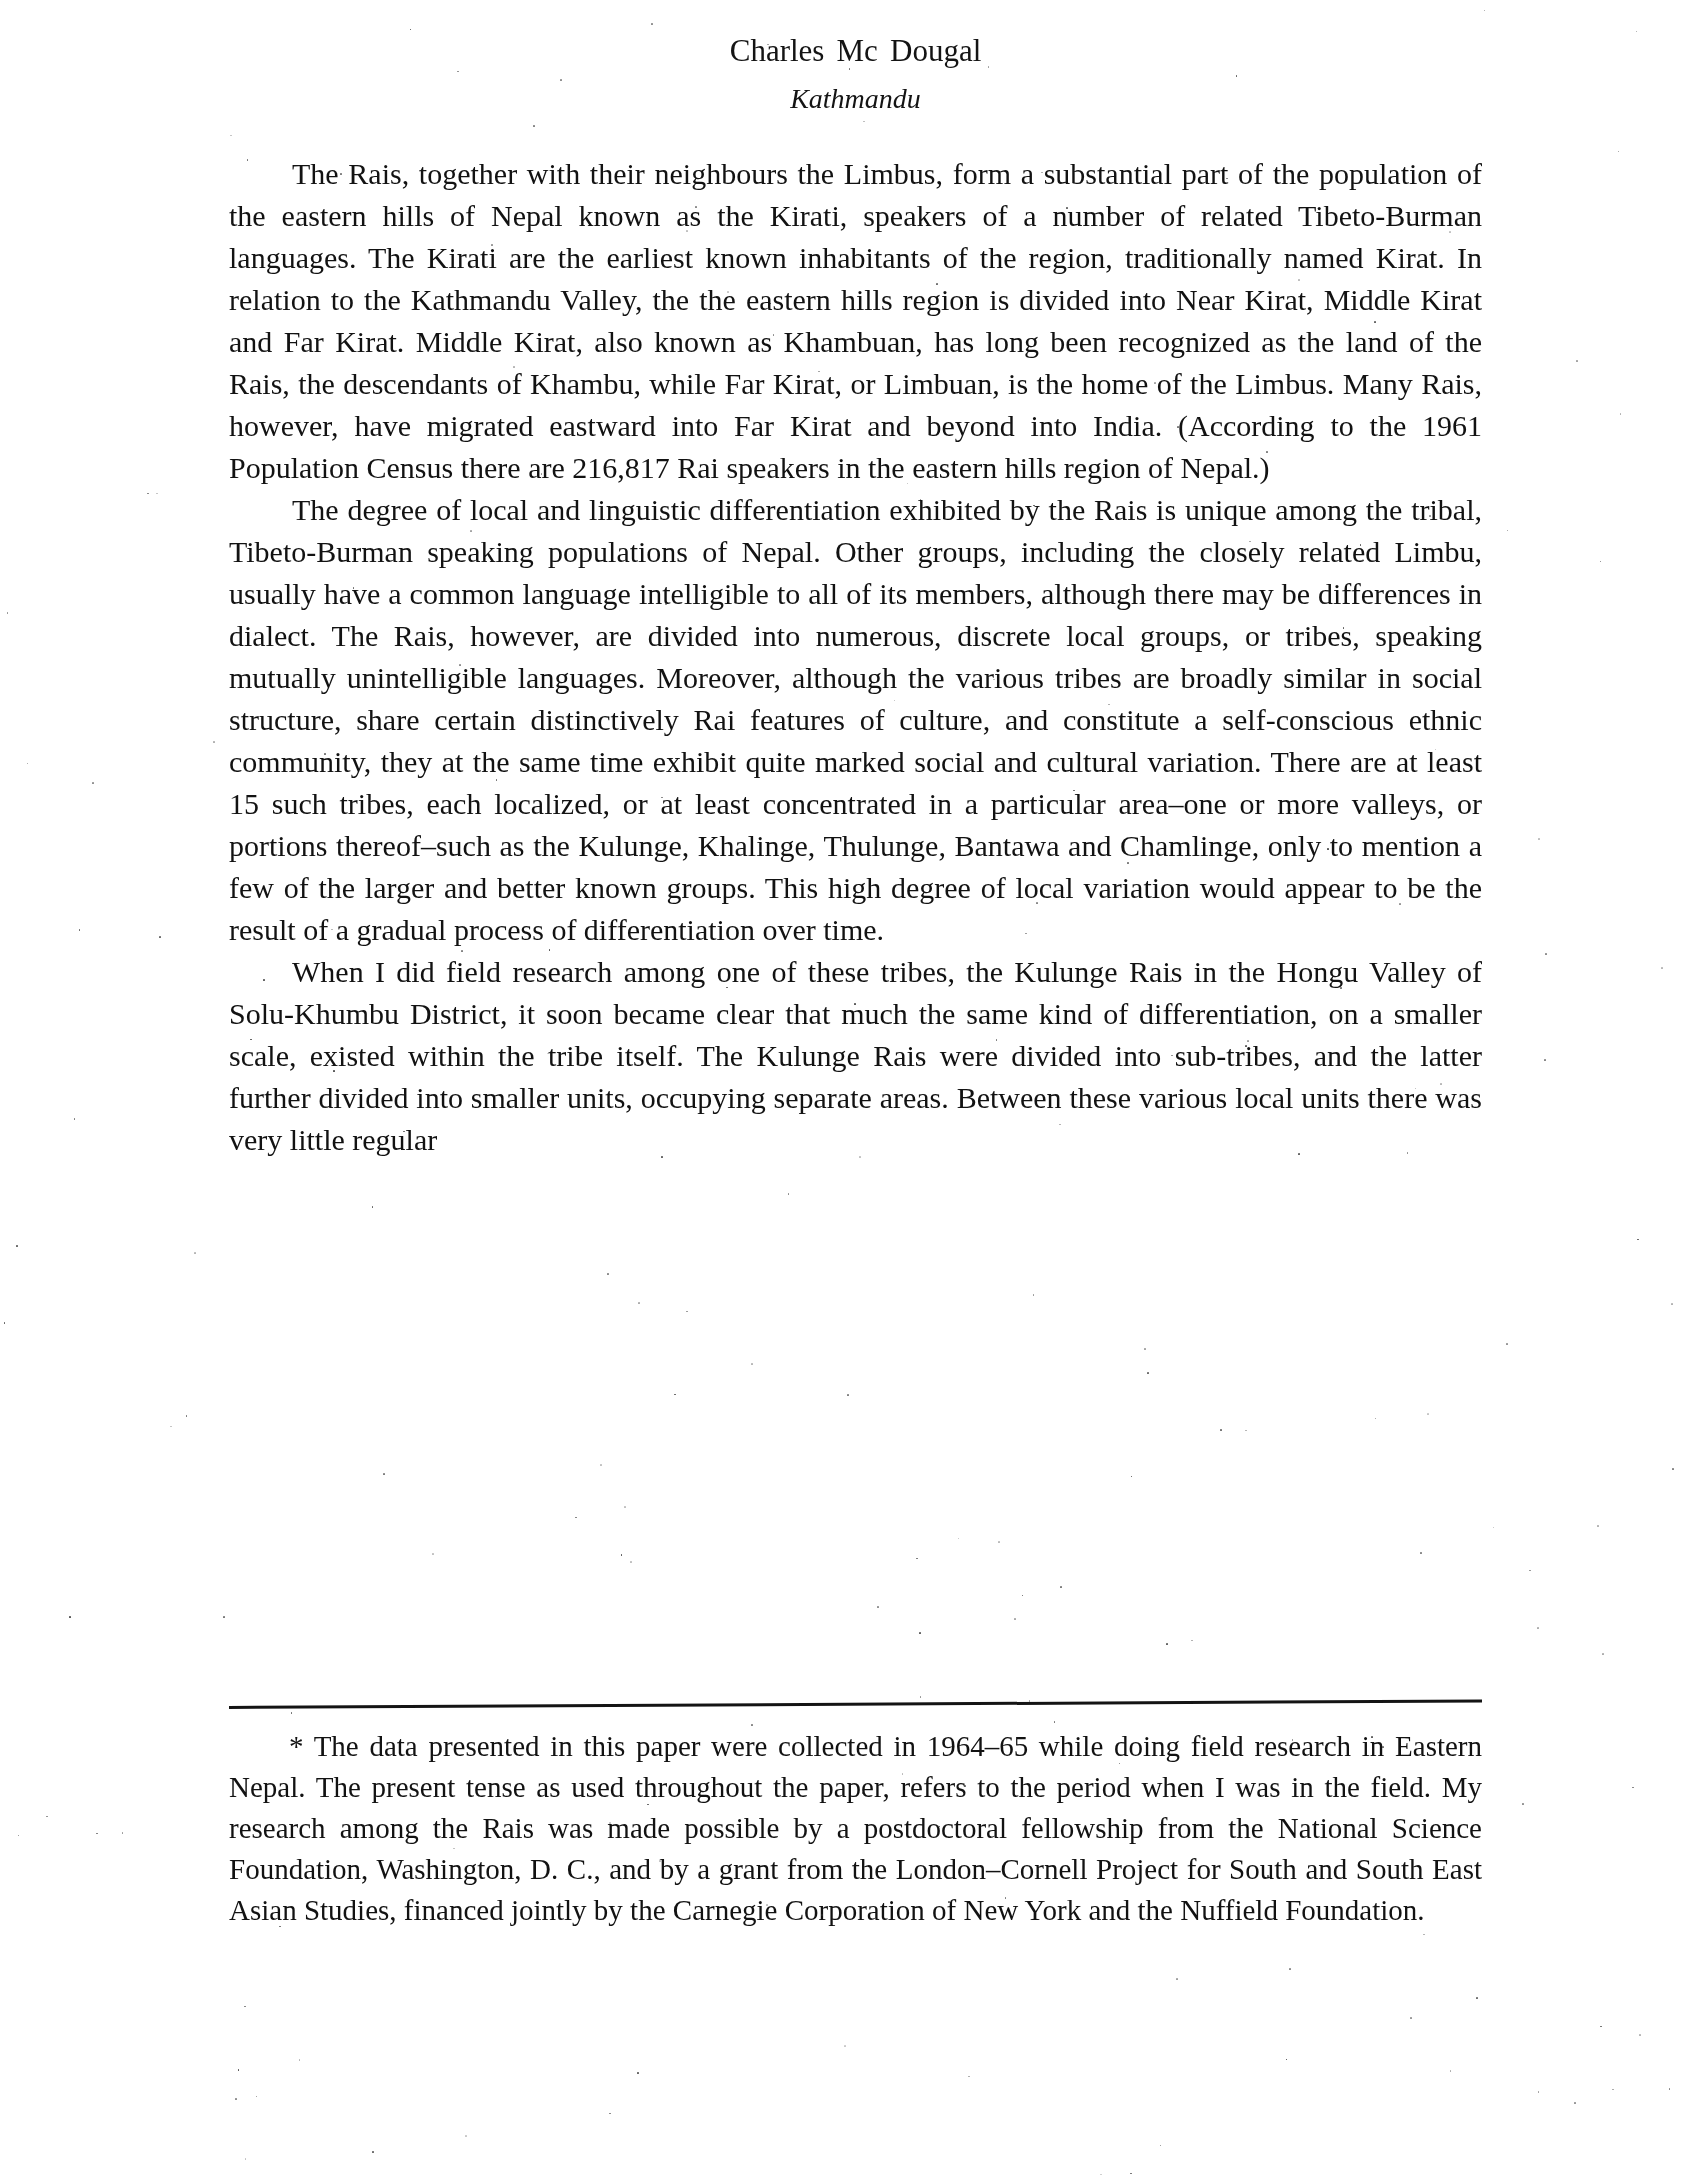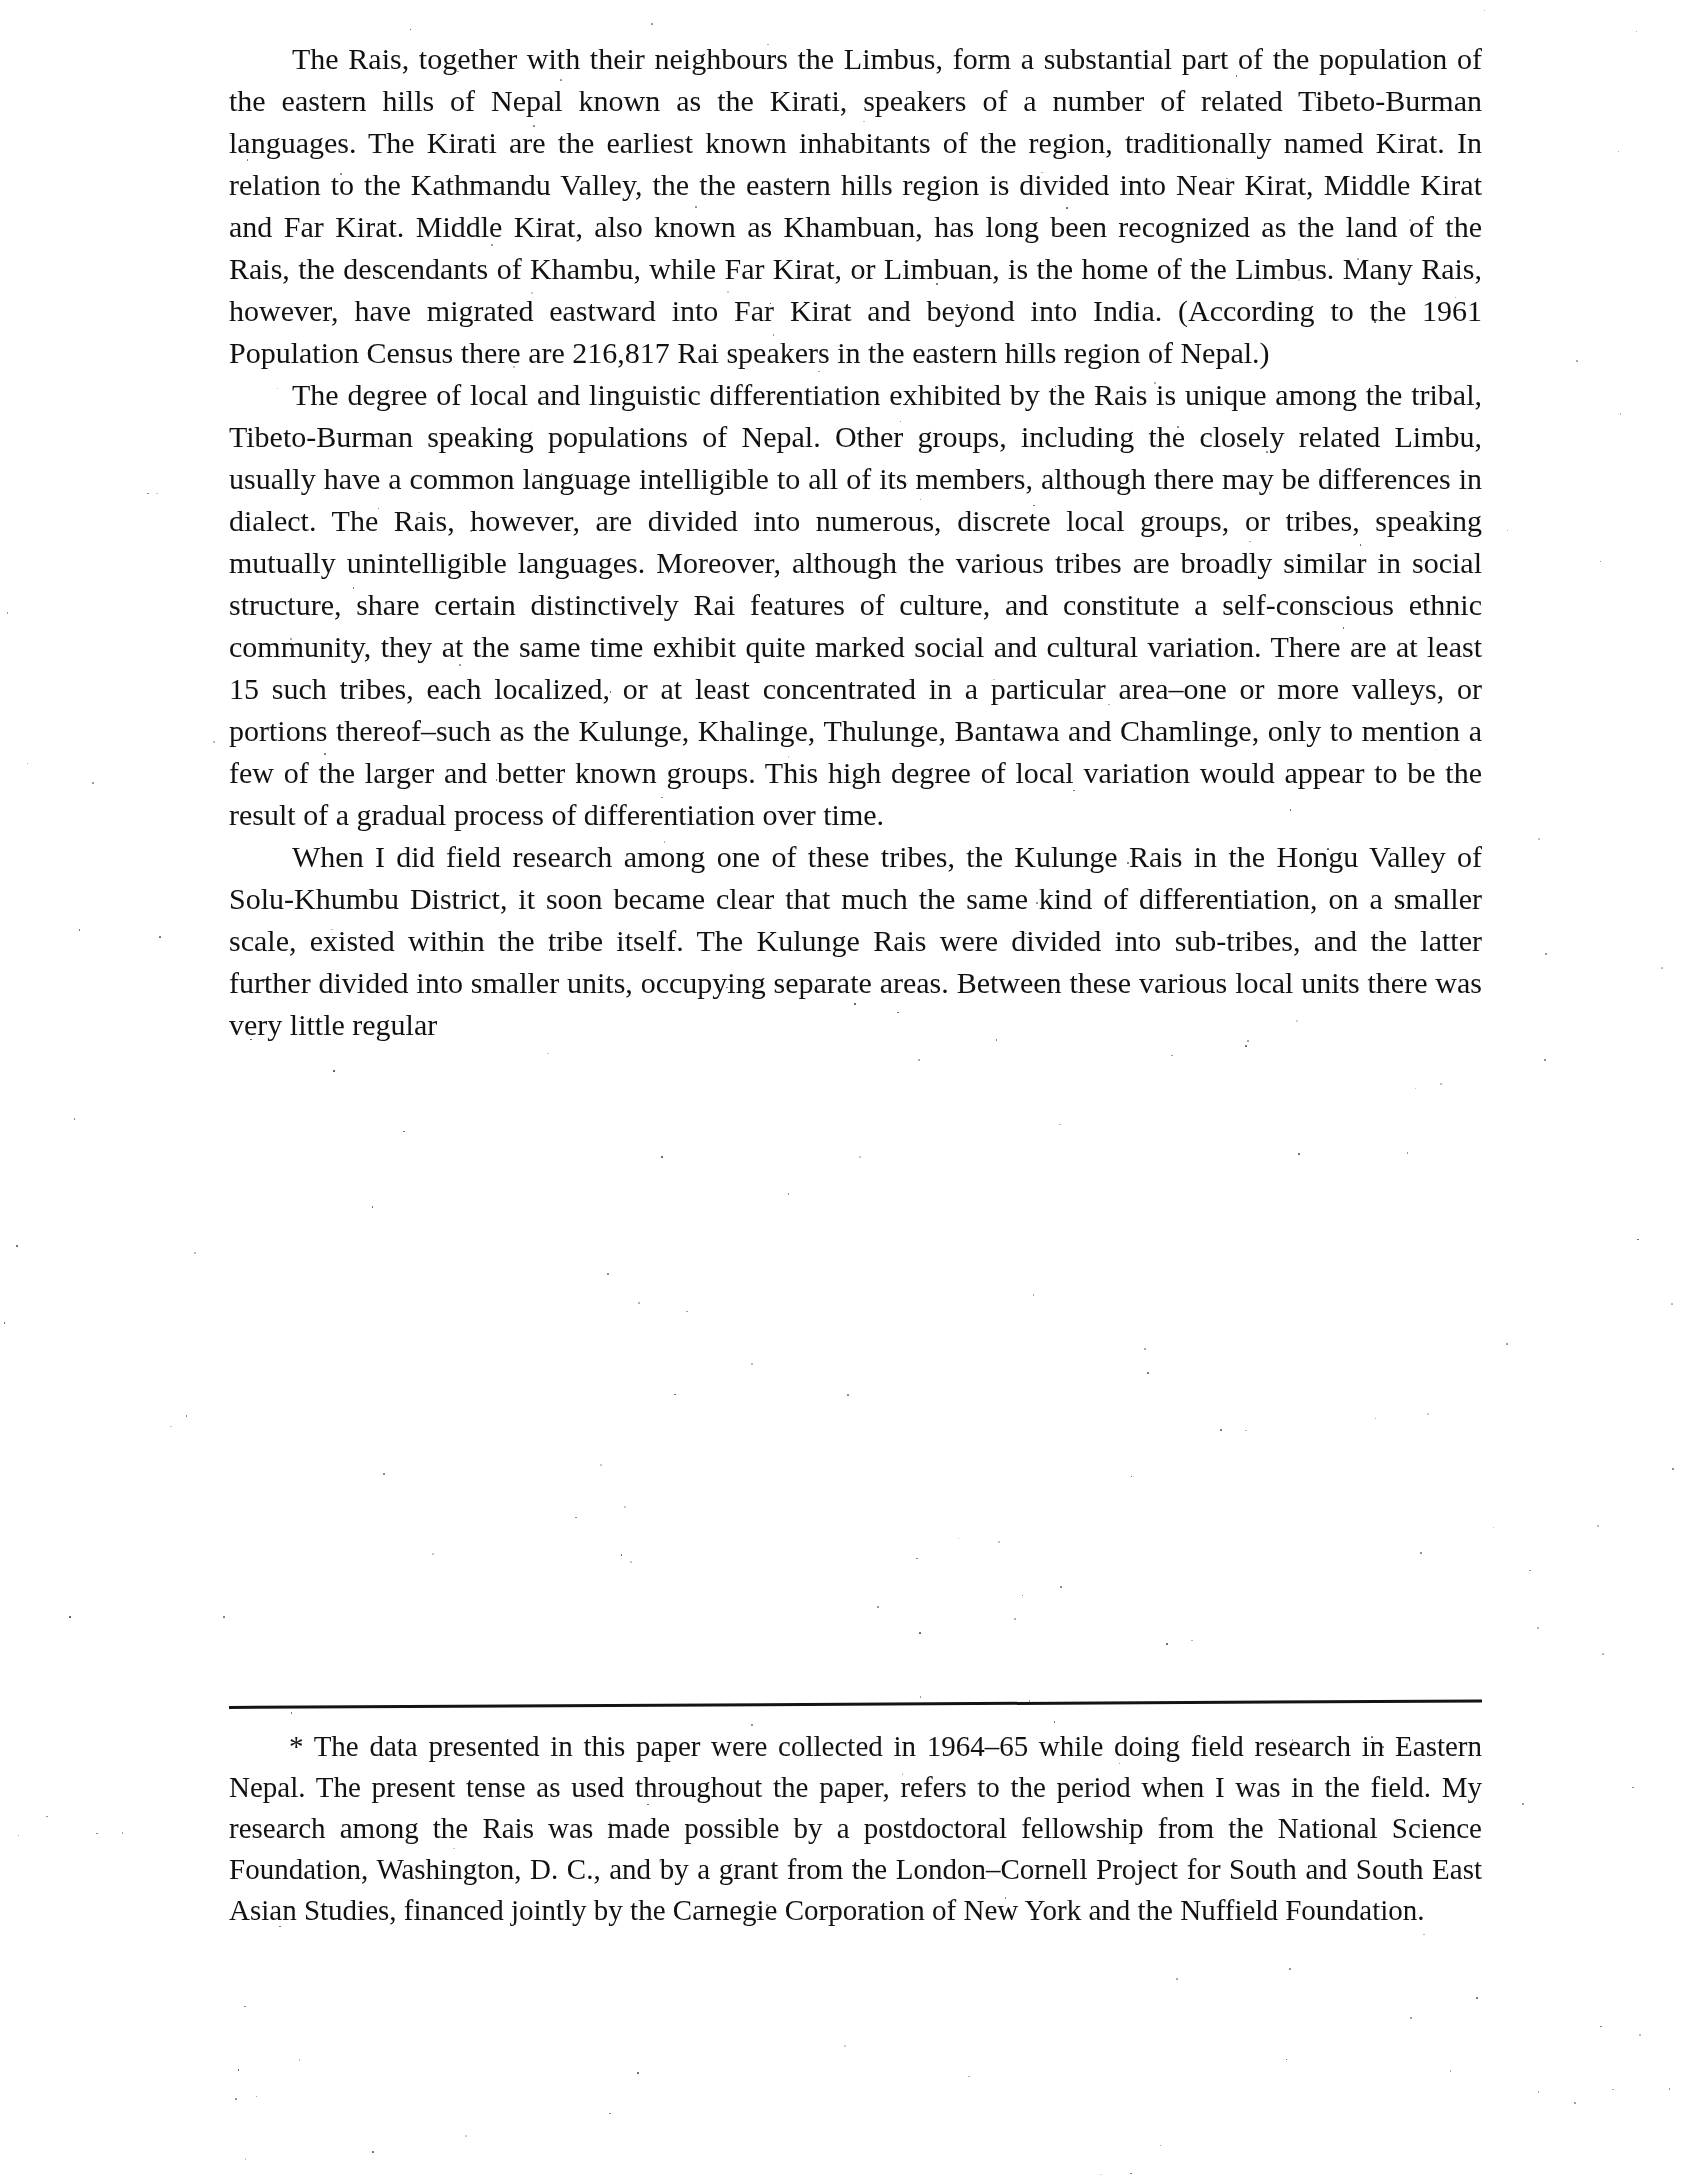--- a/index.html
+++ b/index.html
@@ -354,21 +354,23 @@
       <i style="left:513px;top:366px;width:1.5px;height:2.2px;opacity:0.36"></i>
       <i style="left:958px;top:1538px;width:0.7px;height:0.7px;opacity:0.27"></i>
       <i style="left:372px;top:1206px;width:0.7px;height:1.5px;opacity:0.71"></i>
       <i style="left:383px;top:1473px;width:2.2px;height:1.5px;opacity:0.63"></i>
       <i style="left:674px;top:1394px;width:2.2px;height:0.7px;opacity:0.78"></i>
     </div>
 
   <div class="column">
 
 
-
+    <p class="byline">Charles  Mc Dougal</p>
+
+    <p class="affiliation">Kathmandu</p>
 
     <div class="body-block">
       <p class="para">The Rais, together with their neighbours the Limbus, form a substantial part of the population of the eastern hills of Nepal known as  the Kirati, speakers of a number of related Tibeto-Burman languages.  The Kirati are the earliest known inhabitants of the  region, traditionally  named Kirat. In relation to the Kathmandu Valley,  the the eastern hills region is divided into Near Kirat, Middle Kirat and Far Kirat. Middle Kirat, also known as Khambuan, has long been recognized as the land of  the Rais, the descendants of Khambu, while Far Kirat, or Limbuan, is the home of the Limbus. Many Rais, however, have migrated eastward into  Far  Kirat and beyond into India. (According to the 1961 Population  Census there are  216,817 Rai speakers in the eastern hills region of Nepal.)</p>
       <p class="para">The degree of local and linguistic differentiation exhibited by  the Rais is unique among the tribal, Tibeto-Burman speaking populations of Nepal. Other groups, including the closely related Limbu, usually have a common language intelligible to all of its members, although there may be differences in dialect.  The Rais, however, are divided into numerous, discrete local groups, or tribes,  speaking  mutually  unintelligible languages. Moreover, although the various tribes are  broadly similar in social structure, share certain distinctively  Rai features of culture, and constitute a self-conscious ethnic community,  they at the same time exhibit quite marked social  and cultural variation. There are at  least 15 such tribes, each localized,  or at  least concentrated in a  particular area–one or  more  valleys,  or  portions  thereof–such as the  Kulunge,  Khalinge, Thulunge, Bantawa  and Chamlinge, only to mention a few of the larger and  better known  groups. This  high  degree of local  variation  would  appear to  be the result of  a gradual process of differentiation over time.</p>
       <p class="para">When I did field research among one of these tribes,  the  Kulunge  Rais in the Hongu Valley of Solu-Khumbu District, it soon became clear that much  the same kind of differentiation, on a smaller scale,  existed within the tribe itself.  The Kulunge Rais were  divided into  sub-tribes, and the latter further divided into smaller units, occupying separate areas. Between  these various local units there was very little regular</p>
     </div>
   </div>
 
   <div class="footnote-rule-wrap">
     <div class="footnote-rule"></div>

